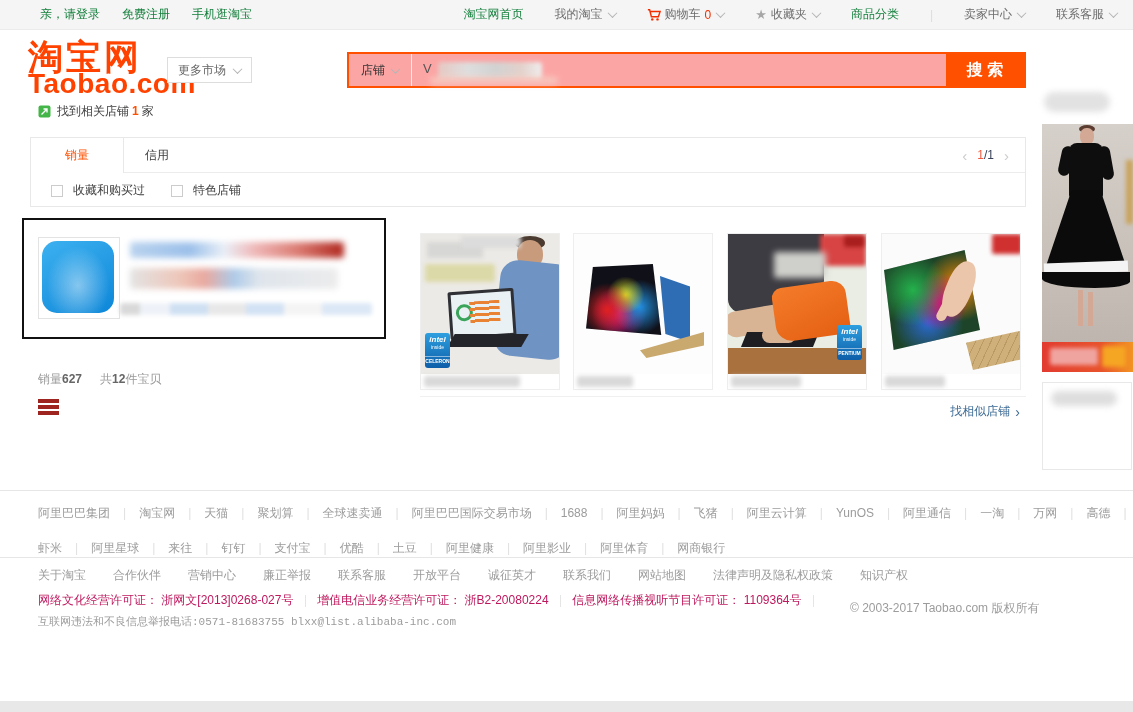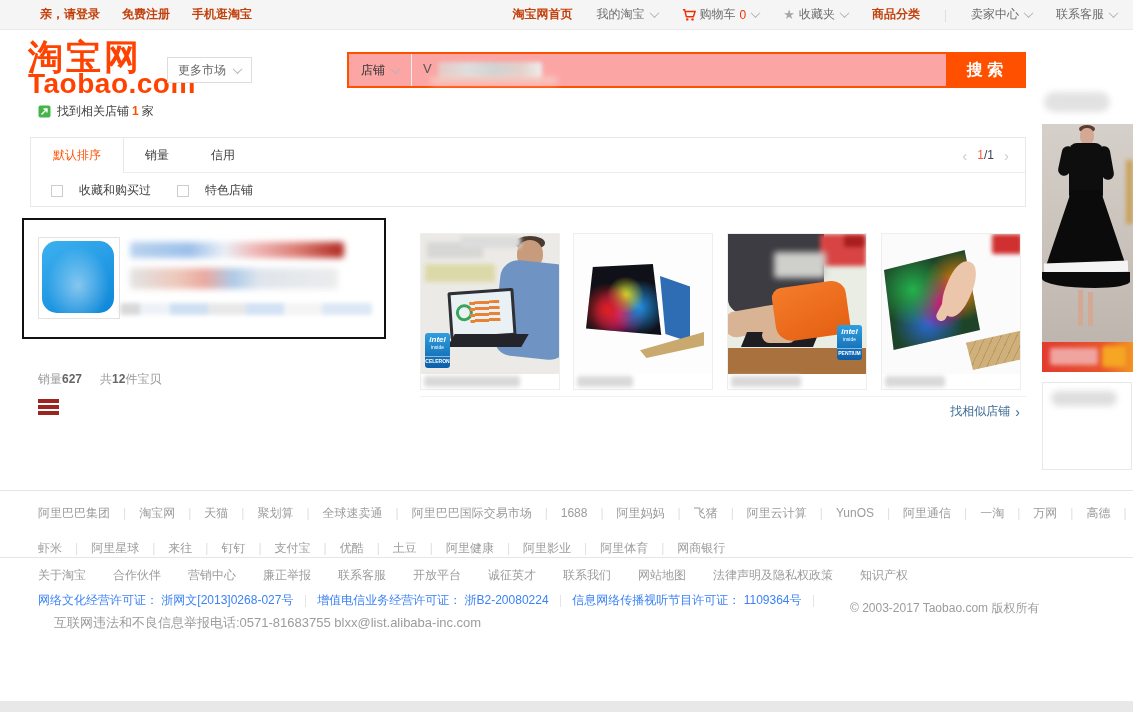--- a/index.html
+++ b/index.html
@@ -3,23 +3,23 @@
 <meta charset="utf-8">
 <style>
   html,body{margin:0;padding:0;}
   body{
     width:1133px;height:712px;position:relative;overflow:hidden;
     background:#fff;font-family:"Liberation Sans","DejaVu Sans",sans-serif;
     -webkit-font-smoothing:antialiased;
   }
   
   .topbar{position:absolute;left:0;top:0;width:1133px;height:29px;background:#f5f5f5;border-bottom:1px solid #ebebeb;font-size:12px;color:#6c6c6c;}
-  .topbar a{color:#c2410c;text-decoration:none;font-weight:bold;}
+  .topbar a{color:#15803d;text-decoration:none;}
   .tb-left{position:absolute;left:40px;top:0;height:29px;display:flex;align-items:center;gap:22px;white-space:nowrap;}
-  .tb-right{position:absolute;right:16px;top:0;height:29px;display:flex;align-items:center;gap:24px;white-space:nowrap;}
+  .tb-right{position:absolute;right:16px;top:0;height:29px;display:flex;align-items:center;gap:31px;white-space:nowrap;}
   .tb-login{color:#d0442c;}
   .tb-home{color:#f22d00;}
   .tb-item{display:flex;align-items:center;gap:4px;color:#6c6c6c;cursor:pointer;}
   .chev{width:6px;height:6px;border-right:1px solid #b5b5b5;border-bottom:1px solid #b5b5b5;transform:rotate(45deg) translate(-1px,-1px);display:inline-block;margin-left:2px;}
   .tb-sep{color:#ddd;}
   .cart-count{color:#f22d00;}
   .tb-star{color:#a6a6a6;font-size:13px;line-height:1;}
   
   .logo{position:absolute;left:28px;top:40px;cursor:pointer;}
   .logo-cn{font-size:35px;font-weight:bold;color:#ff4200;letter-spacing:3px;line-height:34px;}
@@ -41,21 +41,21 @@
   .tab{width:66px;display:flex;align-items:center;justify-content:center;color:#404040;cursor:pointer;}
   .tab:first-child{width:92px;color:#ff5000;background:#fff;border-right:1px solid #e8e8e8;margin-bottom:-1px;}
   .tab-spacer{flex:1;}
   .rfilters{display:flex;align-items:stretch;}
   .filter-item{display:flex;align-items:center;gap:5px;padding:0 16px;color:#404040;border-left:1px solid #f2f2f2;cursor:pointer;}
   .pager{display:flex;align-items:center;gap:10px;padding:0 16px 0 24px;font-size:12px;}
   .pg-arrow{color:#ccc;font-size:15px;cursor:pointer;line-height:1;}
   .pg-cur{color:#f25a3c;}
   .pg-total{color:#38435a;}
   .cbrow{height:35px;display:flex;align-items:center;gap:26px;padding-left:20px;font-size:12px;color:#404040;}
-  .cbitem{display:flex;align-items:center;gap:16px;cursor:pointer;}
+  .cbitem{display:flex;align-items:center;gap:10px;cursor:pointer;}
   .cb{width:12px;height:12px;border:1px solid #ccc;background:#fff;display:inline-block;box-sizing:border-box;}
   
   .shopcard{position:absolute;left:22px;top:218px;width:360px;height:117px;border:2px solid #111;background:#fff;box-sizing:content-box;cursor:pointer;}
   .av-wrap{position:absolute;left:14px;top:17px;width:80px;height:80px;border:1px solid #e3e3e3;}
   .avatar{position:absolute;left:3px;top:3px;width:72px;height:72px;border-radius:15px;
     background:radial-gradient(ellipse at 50% 62%,rgba(255,255,255,.45),rgba(255,255,255,0) 62%),linear-gradient(150deg,#3db1f0,#0c86d8);}
   .blur{filter:blur(3px);border-radius:3px;position:absolute;}
   .sc-l1{left:106px;top:22px;width:214px;height:16px;
     background:linear-gradient(90deg,#b9d2ee,#9cc0ea 28%,#e9eff7 44%,#efb9b9 58%,#dc7d74 78%,#b5332a 97%);}
   .sc-l2{left:106px;top:48px;width:208px;height:21px;
@@ -146,24 +146,24 @@
   .fsep{position:absolute;left:0;width:1133px;border-top:1px solid #e6e6e6;}
   .fsep1{top:490px;} .fsep2{top:557px;}
   .frow{position:absolute;left:38px;margin:0;padding:0;list-style:none;white-space:nowrap;font-size:12px;color:#9c9c9c;}
   .frow li{display:inline;cursor:pointer;}
   .frow1{top:505px;} .frow2{top:540px;}
   .frow1 li + li::before,.frow2 li + li::before{content:"|";color:#e0e0e0;margin:0 13px;cursor:default;}
   .frow3{top:567px;}
   .frow3 li{margin-right:27px;}
   .fcopy{position:absolute;left:850px;top:600px;font-size:12px;color:#9c9c9c;}
   .fcopy-sep{position:absolute;left:822px;top:567px;color:#e0e0e0;font-size:12px;}
-  .flic{position:absolute;left:38px;top:592px;margin:0;padding:0;list-style:none;font-size:12px;color:#3b82f6;white-space:nowrap;}
+  .flic{position:absolute;left:38px;top:592px;margin:0;padding:0;list-style:none;font-size:12px;color:#be185d;white-space:nowrap;}
   .flic li{display:inline;}
   .flic li::after{content:"｜";color:#ddd;margin:0 6px;}
-  .freport{position:absolute;left:54px;top:614px;font-size:13px;color:#9c9c9c;}
+  .freport{position:absolute;left:38px;top:614px;font-size:11px;color:#9c9c9c;font-family:Liberation Mono, monospace;}
   .bottomstrip{position:absolute;left:0;top:701px;width:1133px;height:11px;background:#e8e8e8;}
   .found-icon{display:inline-block;}
 </style>
 </head>
 <body>
 
 <div class="topbar">
   <div class="tb-left">
     <a class="tb-login">亲，请登录</a>
     <a>免费注册</a>
@@ -229,21 +229,20 @@
   <svg class="found-icon" width="13" height="13" viewBox="0 0 13 13">
       <rect x="0.5" y="0.5" width="12" height="12" rx="2" fill="#44b549"></rect>
       <path d="M3.5 9.5 L9 4 M5.5 4 H9 V7.5" stroke="#fff" stroke-width="1.4" fill="none"></path>
     </svg>
   <span><span>找到相关店铺</span><b>1</b><span>家</span></span>
 </div>
 
 <div class="filterbox">
   <div class="tabstrip">
     <div style="display:flex">
-        <div class="tab">默认排序</div>
         <div class="tab">销量</div>
         <div class="tab">信用</div>
       </div>
     <div class="tab-spacer"></div>
     <div class="pager">
       <span class="pg-arrow">‹</span>
       <span><span class="pg-cur">1</span><span class="pg-total"><span>/</span><span>1</span></span></span>
       <span class="pg-arrow">›</span>
     </div>
   </div>

